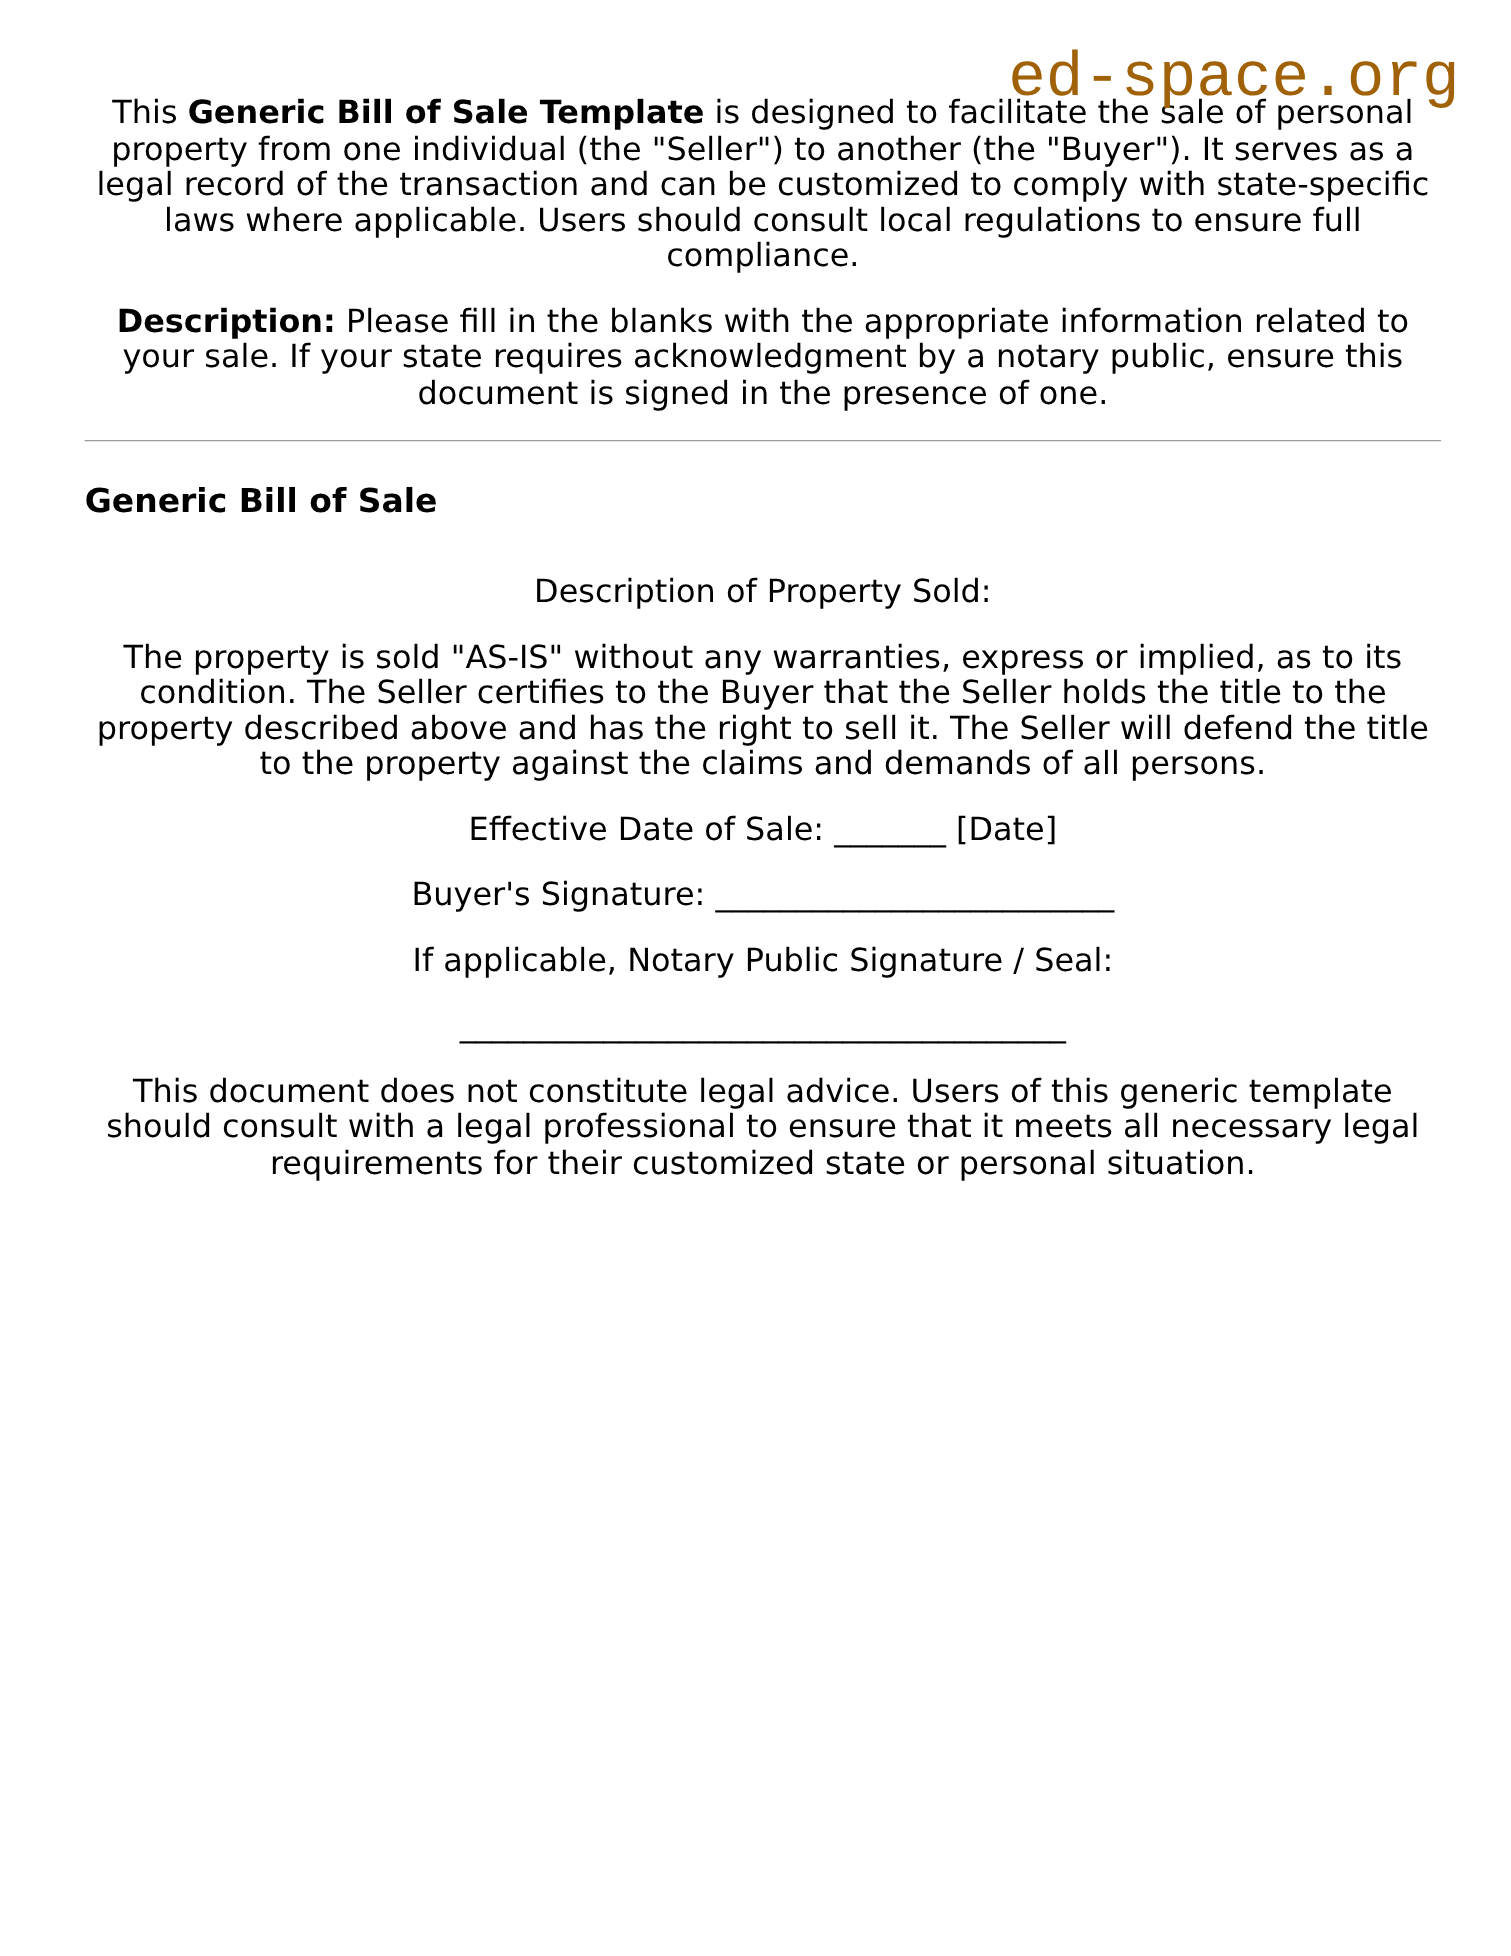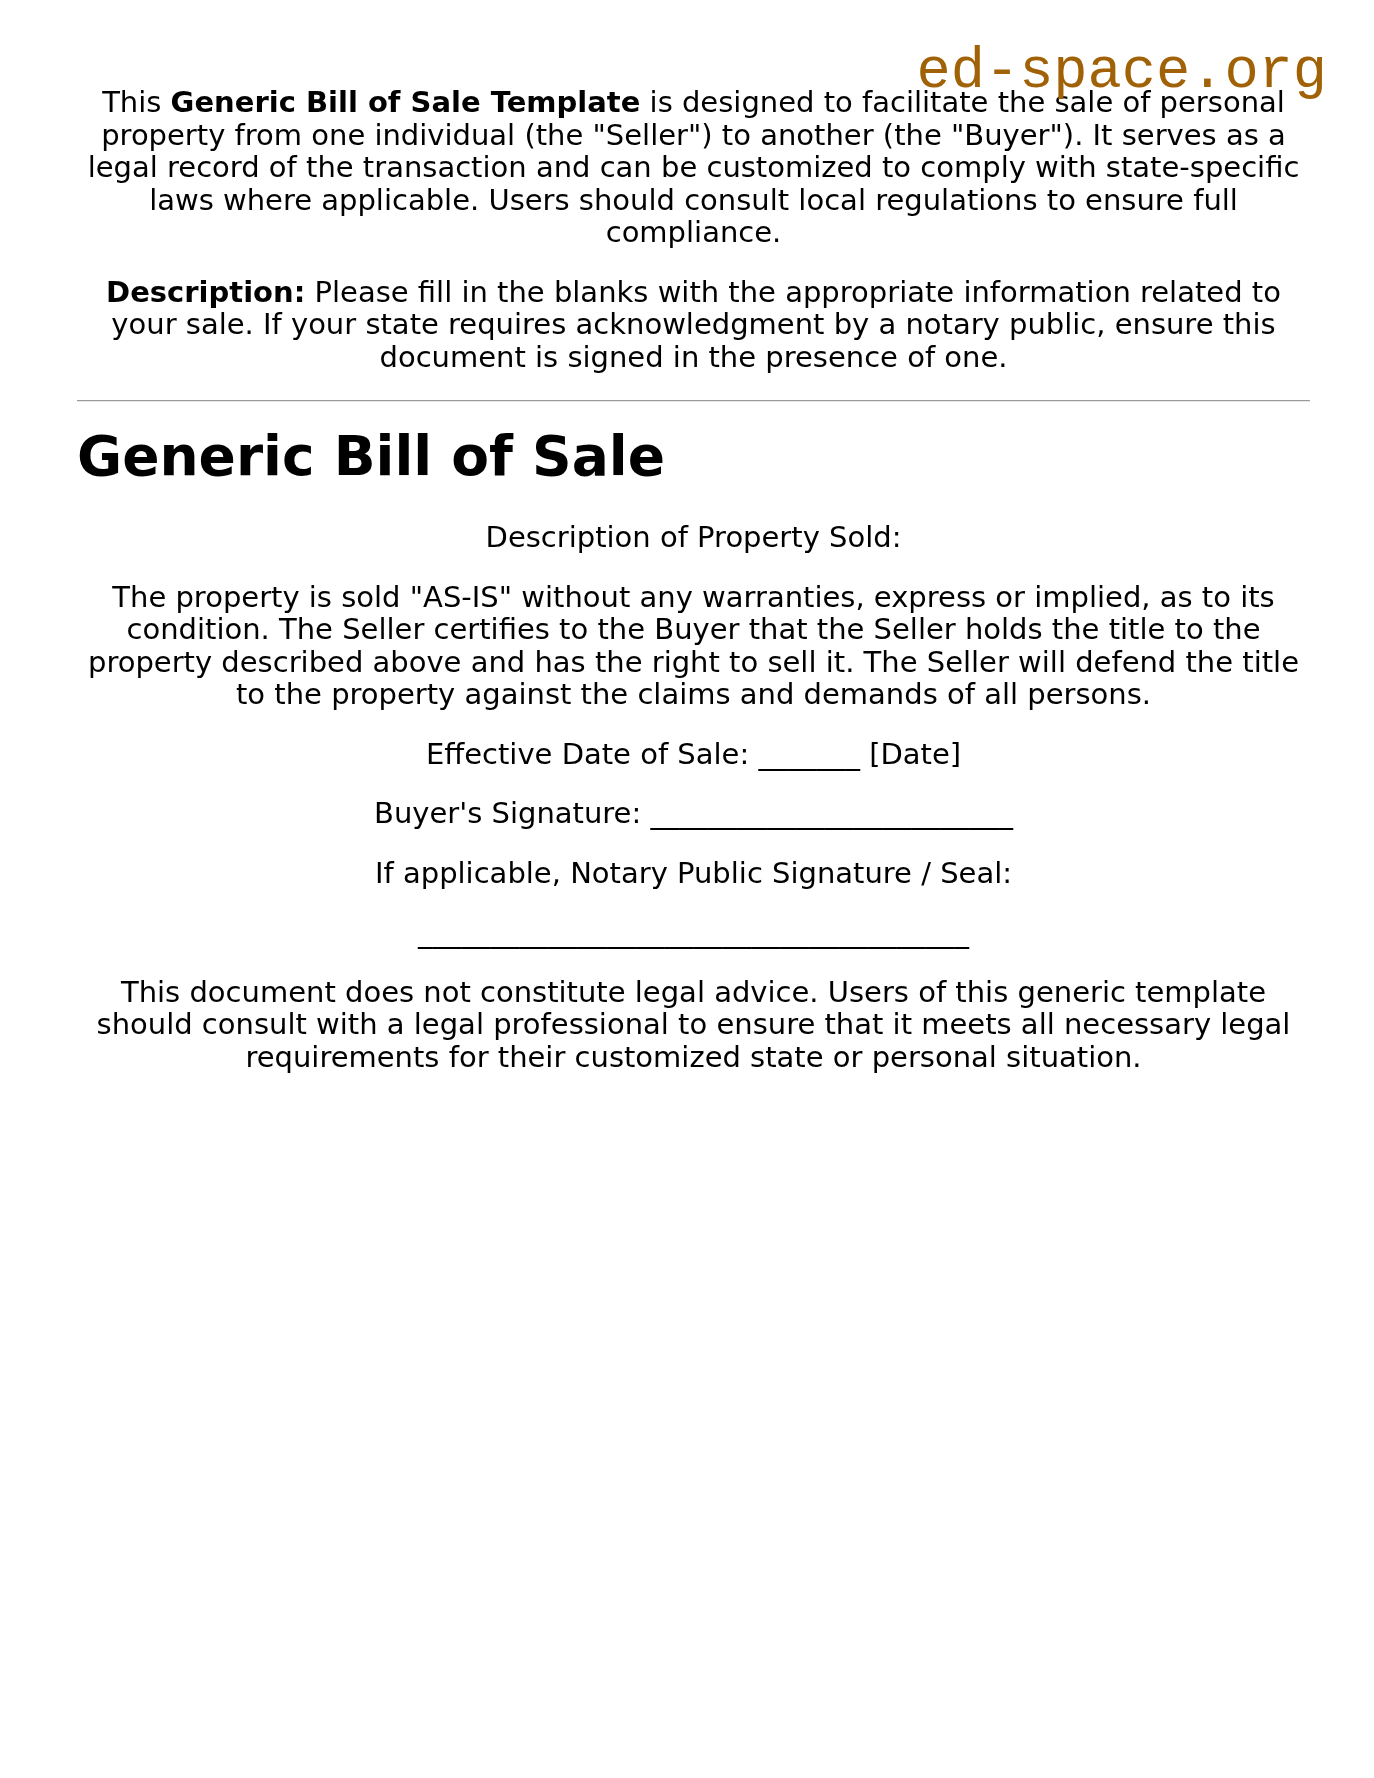--- a/index.html
+++ b/index.html
@@ -40,21 +40,21 @@
     text-align: center;
   }
   hr.divider {
     height: 0;
     border: 0;
     border-top: 1px solid #9a9a9a;
     border-bottom: 1px solid #e8e8e8;
     margin: 26px 0;
   }
   h1.doc-title {
-    font-size: 55px;
+    font-size: 30px;
     line-height: 50px;
     font-weight: bold;
     margin: 29px 0 40px 0;
     letter-spacing: 0;
   }
   ul.property-list {
     margin: 27px 0;
     padding-left: 66px;
     list-style-type: disc;
   }

